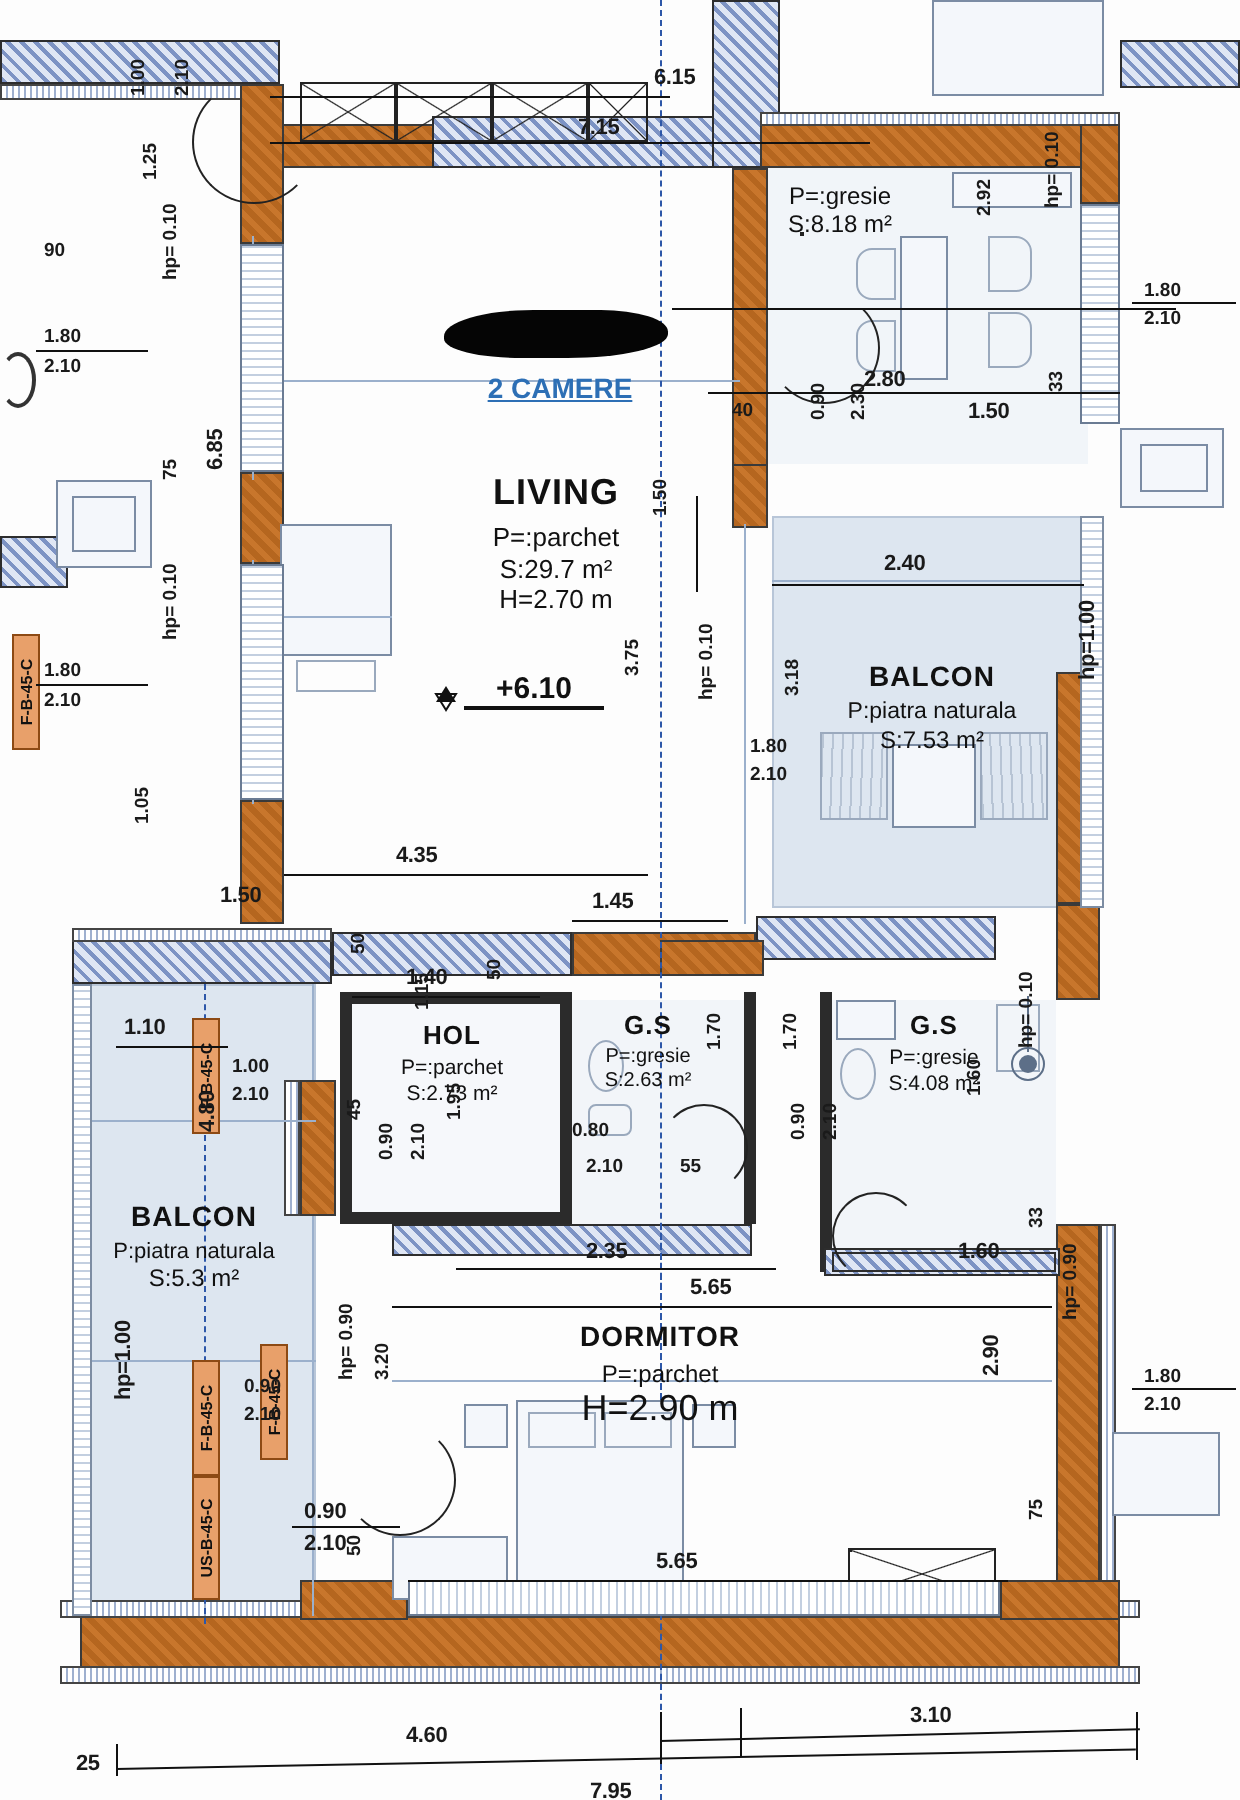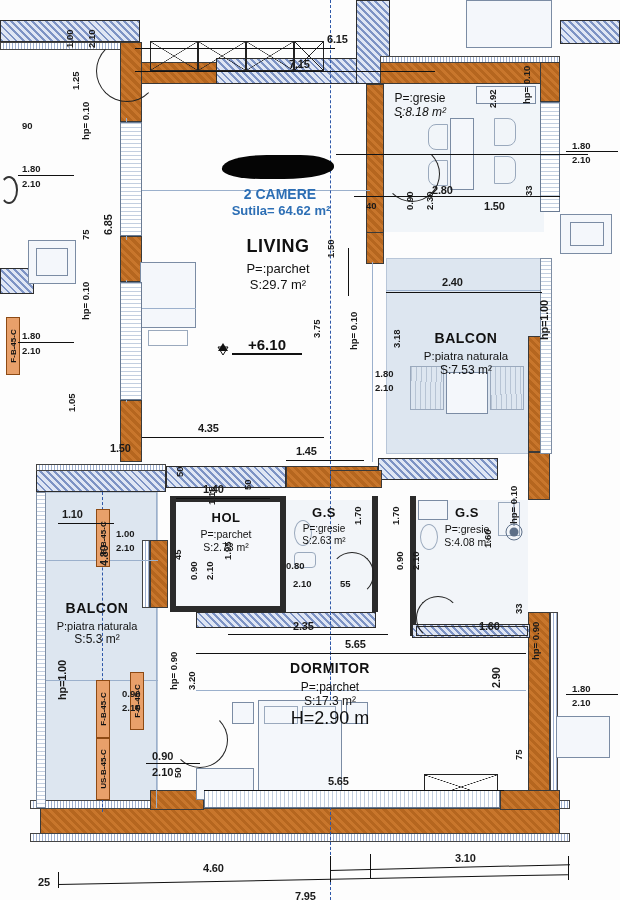--- a/index.html
+++ b/index.html
@@ -58,21 +58,21 @@
   
   .furn{border:1px solid #7b8ca4;background:#f4f7fb;}
   .furn-l{border:1px solid #9aa9bd;background:transparent;}
   .door-arc{border:1px solid #222;border-radius:50%;
             border-right-color:transparent;border-top-color:transparent;}
 
   
   .redact{background:#050505;border-radius:40% 30% 45% 35%/55% 45% 50% 40%;}
 
   
-  .blue{color:#2d6fb5;font-weight:bold;text-align:center;}
+  .blue{color:#2d6fb5;font-weight:bold;text-align:center;text-decoration:underline;}
 
   
   .wmark{position:absolute;left:0;top:0;width:620px;height:900px;
          display:flex;align-items:center;justify-content:center;
          font-size:92px;font-weight:bold;color:rgba(160,170,185,.16);
          letter-spacing:10px;pointer-events:none;}
 </style>
 </head>
 <body>
 
@@ -209,37 +209,37 @@
               border:1px solid #7d8da3;"></div>
   <div class="abs" style="left:36px;top:492px;width:10px;height:316px;
               background:repeating-linear-gradient(0deg,#ffffff 0 3px,#c3cfe0 3px 4px);
               border:1px solid #7d8da3;"></div>
   <div class="abs" style="left:204px;top:790px;width:296px;height:18px;
               background:repeating-linear-gradient(90deg,#ffffff 0 3px,#c3cfe0 3px 4px);
               border:1px solid #6a7b93;"></div>
 
   <div class="abs redact" style="left:222px;top:155px;width:112px;height:24px;"></div>
   <div class="abs blue" style="left:200px;top:186px;width:160px;font-size:14px;">2 CAMERE</div>
-  <div class="abs blue" style="left:190px;top:203px;width:182px;font-size:13px;">Sutila= 64.62 m²</div>
 
   <div class="abs rlabel" style="left:196px;top:236px;width:164px;">
     <div class="rname" style="font-size:18px;">LIVING</div>
     <div class="rline" style="font-size:13px;margin-top:4px;">P=:parchet</div>
     <div class="rline" style="font-size:13px;">S:29.7 m²</div>
+    <div class="rline" style="font-size:13px;">H=2.70 m</div>
   </div>
   <div class="abs" style="left:232px;top:336px;width:70px;font-size:15px;font-weight:bold;
               text-align:center;border-bottom:2px solid #111;">+6.10</div>
   <svg class="abs" style="left:214px;top:340px;width:18px;height:18px;" viewBox="0 0 18 18">
     <polygon points="9,3 14,11 4,11" fill="#111"></polygon>
     <polygon points="9,15 4,7 14,7" fill="none" stroke="#111" stroke-width="1"></polygon>
   </svg>
 
   <div class="abs rlabel" style="left:340px;top:88px;width:160px;">
     <div class="rline" style="font-size:12px;margin-top:3px;">P=:gresie</div>
-    <div class="rline" style="font-size:12px;font-style:italic;">S:8.18 m²</div>
+    <div class="rline" style="font-size:12px;">S:8.18 m²</div>
   </div>
 
   <div class="abs rlabel" style="left:386px;top:330px;width:160px;">
     <div class="rname" style="font-size:14px;">BALCON</div>
     <div class="rline" style="font-size:11.5px;margin-top:3px;">P:piatra naturala</div>
     <div class="rline" style="font-size:12px;">S:7.53 m²</div>
   </div>
 
   <div class="abs rlabel" style="left:22px;top:600px;width:150px;">
     <div class="rname" style="font-size:14px;">BALCON</div>
@@ -261,21 +261,20 @@
 
   <div class="abs rlabel" style="left:414px;top:505px;width:106px;">
     <div class="rname" style="font-size:13px;">G.S</div>
     <div class="rline" style="font-size:10.5px;margin-top:3px;">P=:gresie</div>
     <div class="rline" style="font-size:10.5px;">S:4.08 m²</div>
   </div>
 
   <div class="abs rlabel" style="left:246px;top:660px;width:168px;">
     <div class="rname" style="font-size:14px;">DORMITOR</div>
     <div class="rline" style="font-size:12px;margin-top:3px;">P=:parchet</div>
-    <div class="rline" style="font-size:12px;">S:17.3 m²</div>
     <div class="rline" style="font-size:18px;">H=2.90 m</div>
   </div>
 
   <div class="abs wtag rot90" style="left:6px;top:375px;width:58px;height:14px;line-height:14px;">F-B-45-C</div>
   <div class="abs wtag rot90" style="left:96px;top:567px;width:58px;height:14px;line-height:14px;">F-B-45-C</div>
   <div class="abs wtag rot90" style="left:96px;top:738px;width:58px;height:14px;line-height:14px;">F-B-45-C</div>
   <div class="abs wtag rot90" style="left:96px;top:800px;width:62px;height:14px;line-height:14px;">US-B-45-C</div>
   <div class="abs wtag rot90" style="left:130px;top:730px;width:58px;height:14px;line-height:14px;">F-B-45-C</div>
 
   <div class="abs dline-h" style="left:336px;top:154px;width:252px;"></div>

